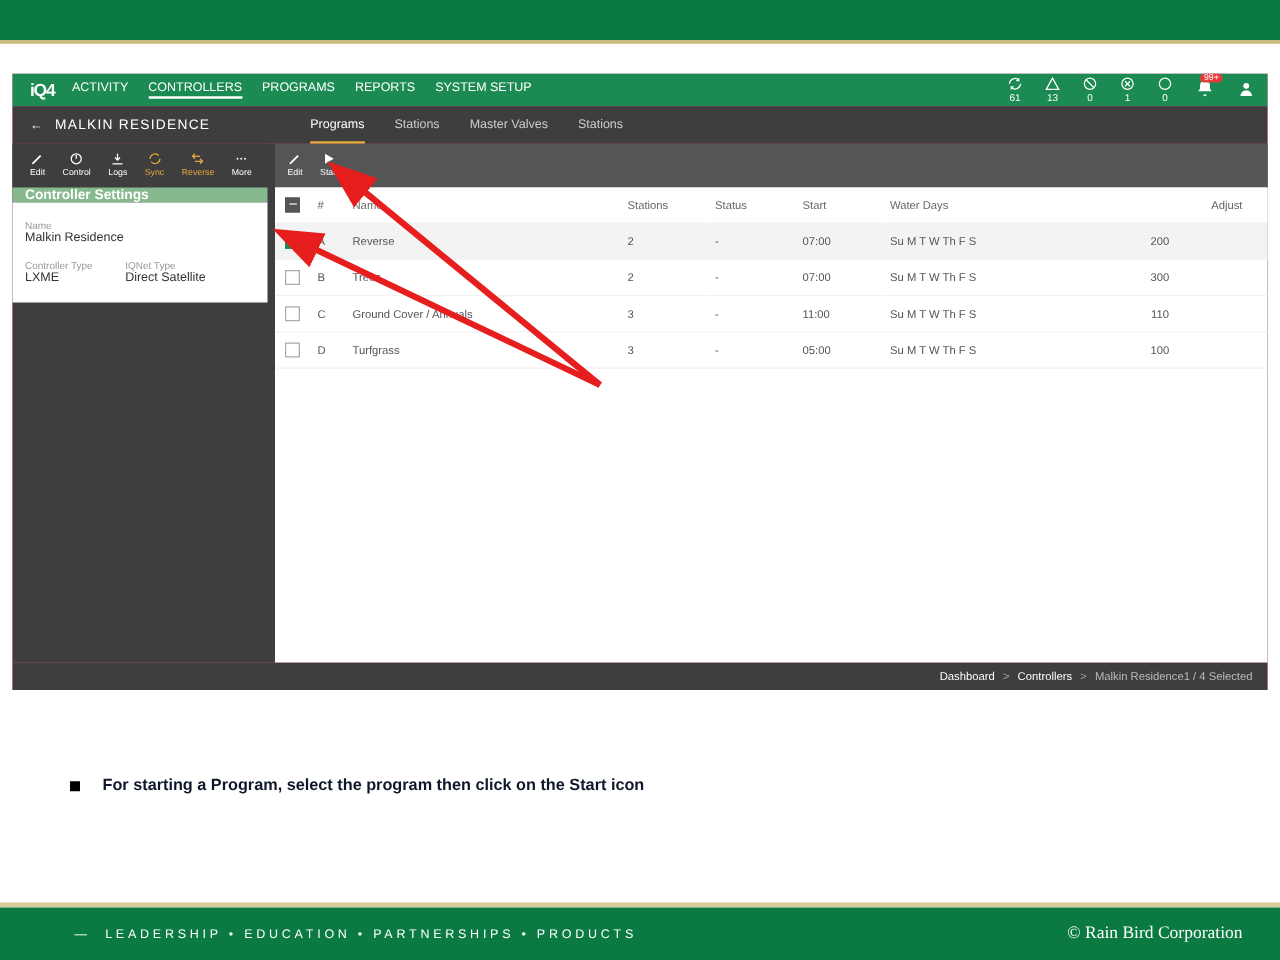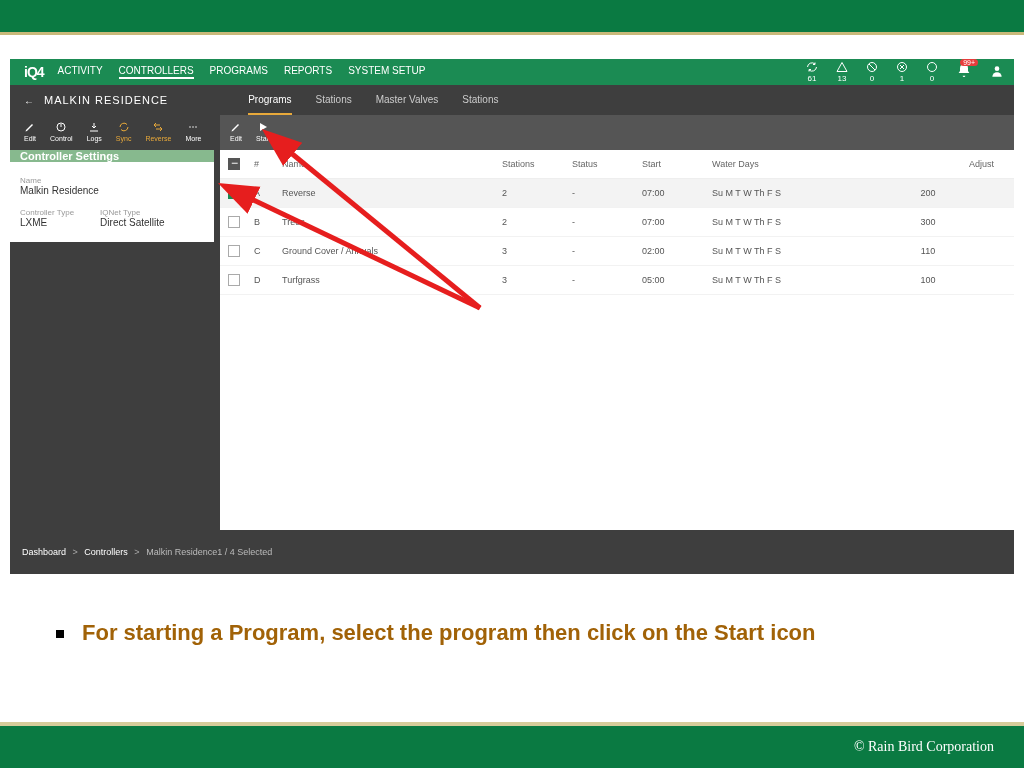--- a/index.html
+++ b/index.html
@@ -64,29 +64,29 @@
   th.ck, td.ck { width:28px; text-align:center; }
   th.id, td.id { width:28px; }
   th.name, td.name { width:220px; }
   th.stn, td.stn { width:70px; }
   th.status, td.status { width:70px; }
   th.start, td.start { width:70px; }
   th.wd, td.wd { width:150px;margin-top:12px; }
   th.adj, td.adj { text-align:right; padding-right:20px; }
   td.adj { text-align:center; padding-right:20px; }
 
-  .breadcrumb { background:#3e3e3e; color:#bbb; font-size:9px; padding:17px 12px; display:flex; justify-content:flex-start; }
+  .breadcrumb { background:#3e3e3e; color:#bbb; font-size:9px; padding:6px 12px; display:flex; justify-content:flex-end; }
   .breadcrumb a { color:#fff; }
   .breadcrumb .sep { padding:0 4px; color:#aaa; }
 
   
   .arrow { position:absolute; pointer-events:none; }
 
   
-  .instruction { position:absolute; left:56px; top:620px; right:40px; font-family: Arial, sans-serif; font-size:22px; font-weight:bold; color:#a16207; }
+  .instruction { position:absolute; left:56px; top:620px; right:40px; font-family: Arial, sans-serif; font-size:13px; font-weight:bold; color:#0f172a; }
   .bullet { display:inline-block; width:8px; height:8px; background:#000; margin-right:18px; vertical-align:middle; }
 
   
   .slide-footer-gold { position:absolute; left:0; right:0; bottom:42px; height:4px; background:#d6cc9a; }
   .slide-footer { position:absolute; left:0; right:0; bottom:0; height:42px; background:#0a7a42; color:#fff; display:flex; align-items:center; padding:0 30px; font-family:Georgia, serif; }
   .footer-left { font-style:italic; font-size:16px; }
   .footer-mid { font-size:10px; letter-spacing:3px; margin-left:18px; font-family:Arial, sans-serif; }
   .footer-right { margin-left:auto; font-size:14px; }
 </style>
 </head>
@@ -274,21 +274,21 @@
                 <td class="start">07:00</td>
                 <td class="wd">Su M T W Th F S</td>
                 <td class="adj">300</td>
               </tr>
               <tr>
                 <td class="ck"><span class="cb"></span></td>
                 <td class="id">C</td>
                 <td class="name">Ground Cover / Annuals</td>
                 <td class="stn">3</td>
                 <td class="status">-</td>
-                <td class="start">02:00</td>
+                <td class="start">11:00</td>
                 <td class="wd">Su M T W Th F S</td>
                 <td class="adj">110</td>
               </tr>
               <tr>
                 <td class="ck"><span class="cb"></span></td>
                 <td class="id">D</td>
                 <td class="name">Turfgrass</td>
                 <td class="stn">3</td>
                 <td class="status">-</td>
                 <td class="start">05:00</td>
@@ -323,14 +323,15 @@
   <line x1="320" y1="230" x2="85" y2="118" stroke="#e61e1e" stroke-width="5" marker-end="url(#ah)"></line>
   <line x1="320" y1="230" x2="125" y2="70" stroke="#e61e1e" stroke-width="5" marker-end="url(#ah)"></line>
 </svg>
 
 <div class="instruction">
   <span class="bullet"></span><span>For starting a Program, select the program then click on the Start icon</span>
 </div>
 
 <div class="slide-footer-gold"></div>
 <div class="slide-footer">
+  <span class="footer-mid">&nbsp;&nbsp;—&nbsp;&nbsp;<span>LEADERSHIP   •   EDUCATION   •   PARTNERSHIPS   •   PRODUCTS</span></span>
   <span class="footer-right">© Rain Bird Corporation</span>
 </div>
 
 </body></html>

